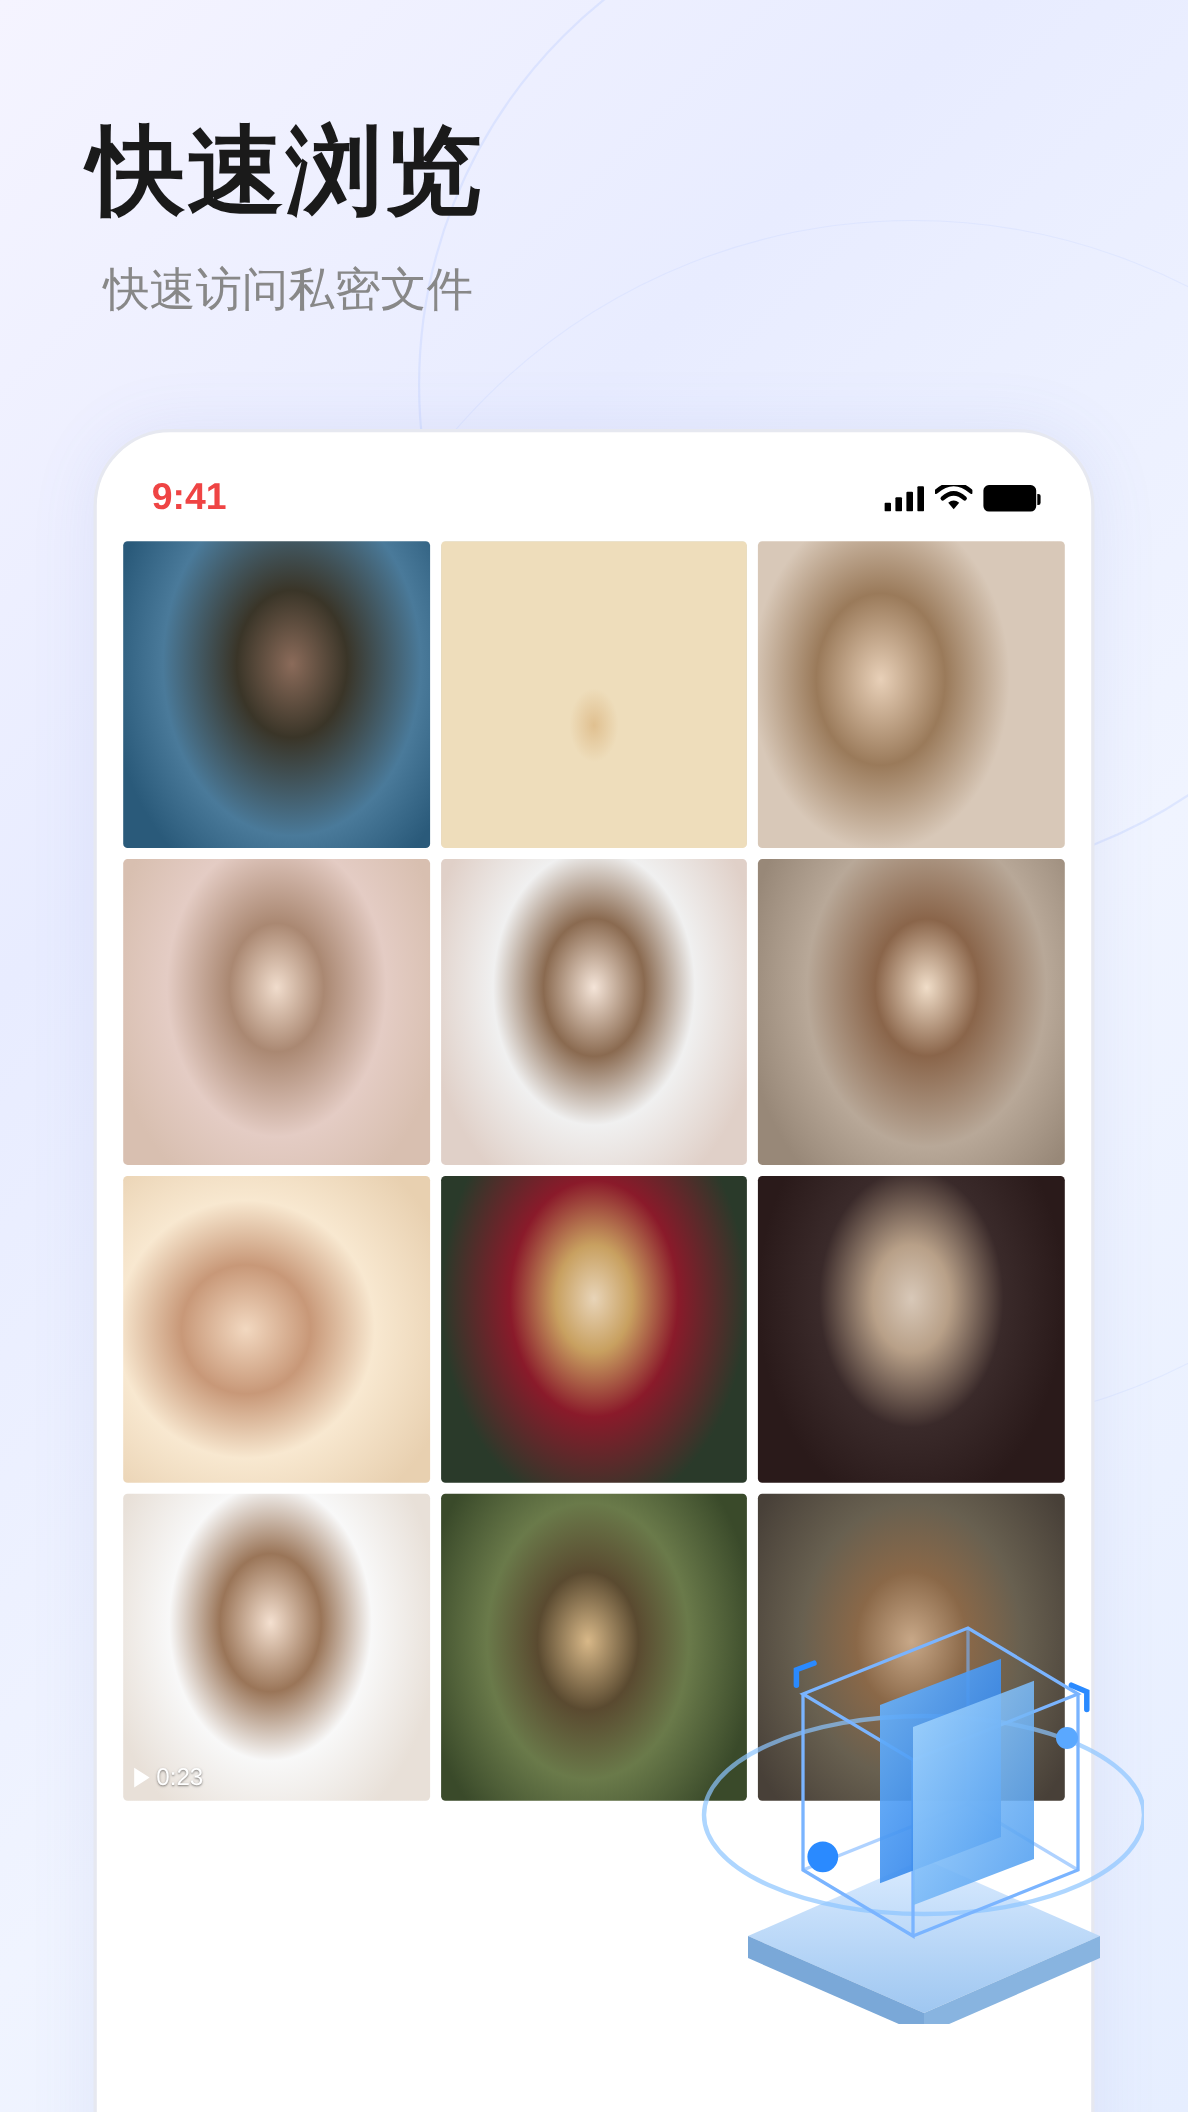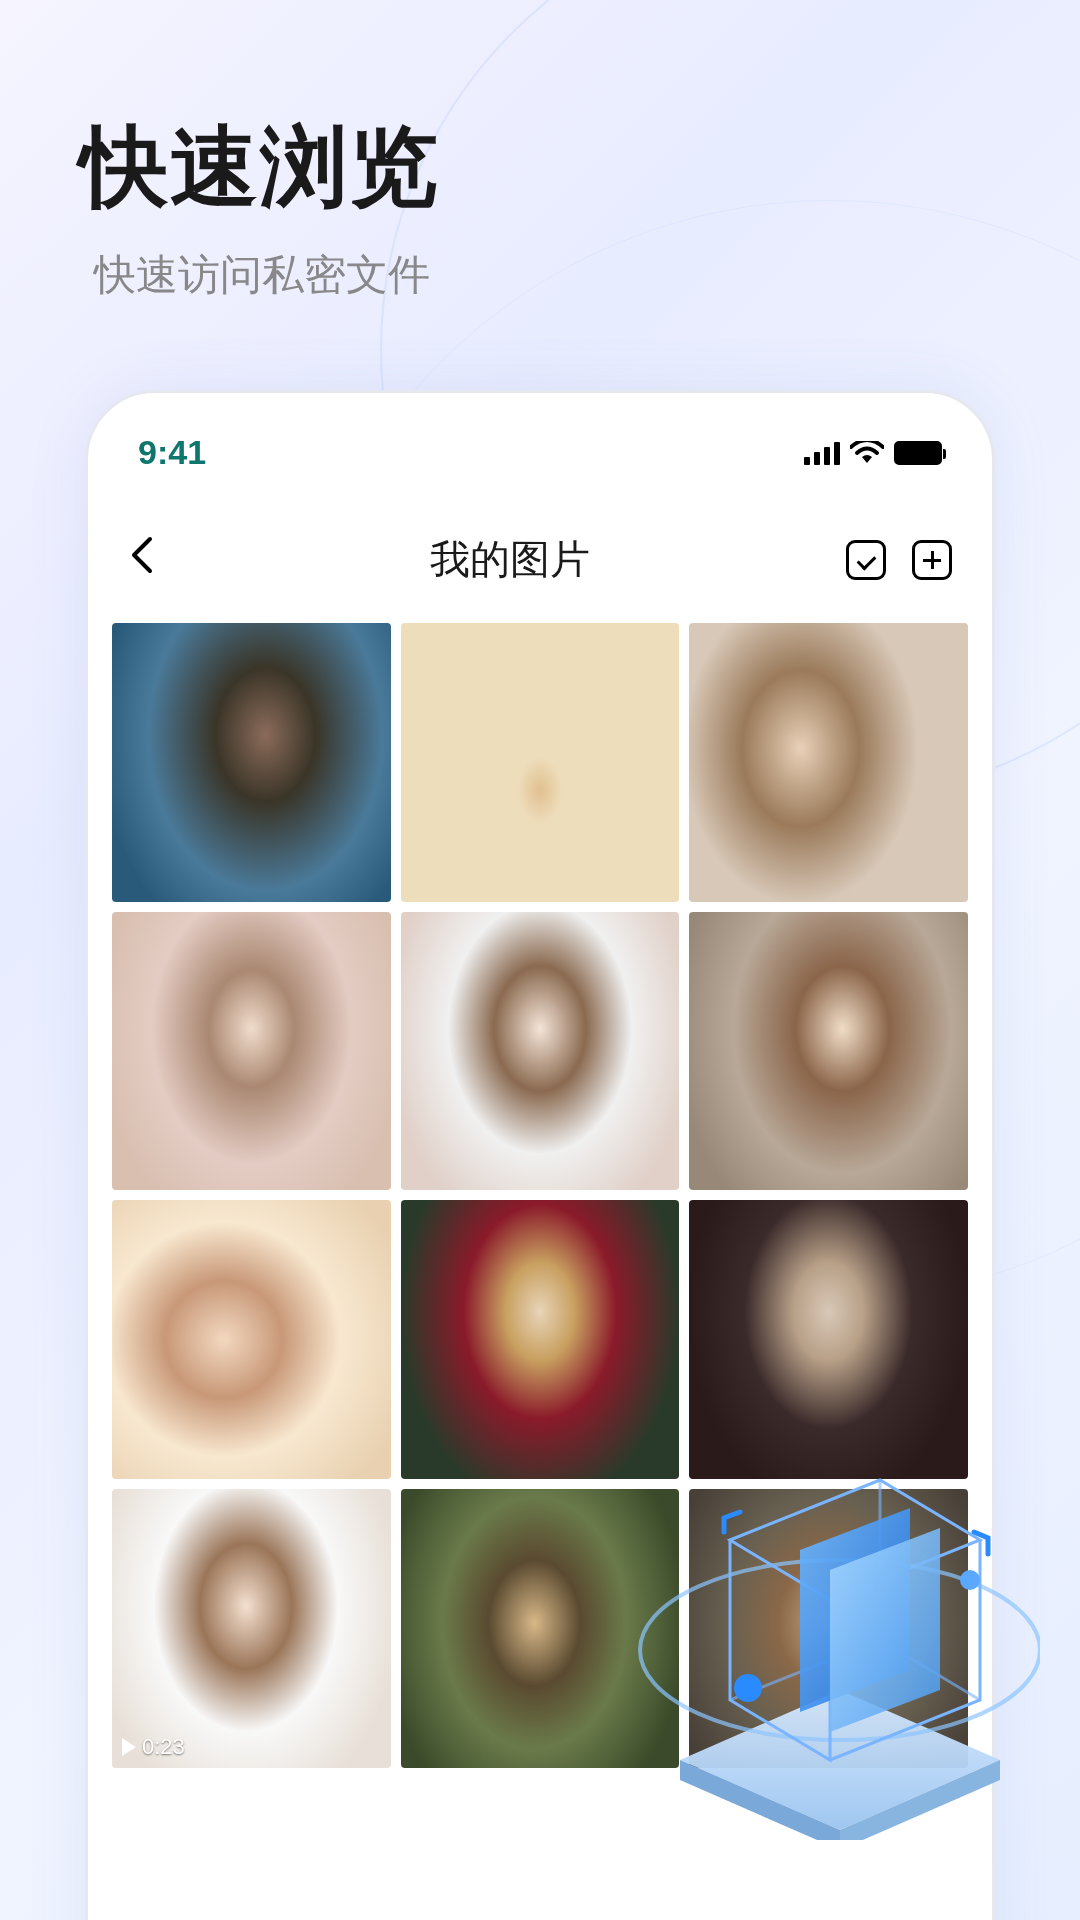--- a/index.html
+++ b/index.html
@@ -25,21 +25,21 @@
       right: -300px;
       top: 200px;
       width: 1100px;
       height: 1100px;
       border: 1px solid rgba(180, 200, 255, 0.2);
       border-radius: 50%;
     }
     .promo-header {
       position: absolute;
       left: 80px;
-      top: 108px;
+      top: 96px;
     }
     .promo-title {
       font-size: 88px;
       font-weight: 900;
       color: #1a1a1a;
       letter-spacing: 2px;
     }
     .promo-subtitle {
       font-size: 42px;
       color: #888;
@@ -61,21 +61,21 @@
     }
     .status-bar {
       display: flex;
       justify-content: space-between;
       align-items: center;
       padding: 40px 50px 20px;
     }
     .status-time {
       font-size: 34px;
       font-weight: 600;
-      color: #0f766e;
+      color: #ef4444;
     }
     .status-icons {
       display: flex;
       gap: 10px;
       align-items: center;
     }
     .battery-icon {
       width: 48px;
       height: 24px;
       border: 2.5px solid #000;
@@ -224,32 +224,20 @@
       </svg>
       <svg width="34" height="24" viewBox="0 0 34 24">
         <path d="M17 22 L12 16 Q17 12 22 16 Z" fill="#000"></path>
         <path d="M7 12 Q17 3 27 12" stroke="#000" stroke-width="4" fill="none" stroke-linecap="round"></path>
         <path d="M1 6 Q17 -8 33 6" stroke="#000" stroke-width="4" fill="none" stroke-linecap="round"></path>
       </svg>
       <div class="battery-icon"></div>
     </div>
   </div>
 
-  <div class="app-header">
-    <div class="back-btn">
-      <svg width="26" height="40" viewBox="0 0 26 40">
-          <path d="M22 4 L6 20 L22 36" stroke="#000" stroke-width="4" fill="none" stroke-linecap="round" stroke-linejoin="round"></path>
-        </svg>
-    </div>
-    <div class="page-title">我的图片</div>
-    <div class="header-actions">
-      <div class="action-icon check"></div>
-      <div class="action-icon add"></div>
-    </div>
-  </div>
 
   <div class="photo-grid">
     <div class="photo-thumb p1"></div>
     <div class="photo-thumb p2"></div>
     <div class="photo-thumb p3"></div>
     <div class="photo-thumb p4"></div>
     <div class="photo-thumb p5"></div>
     <div class="photo-thumb p6"></div>
     <div class="photo-thumb p7"></div>
     <div class="photo-thumb p8"></div>

